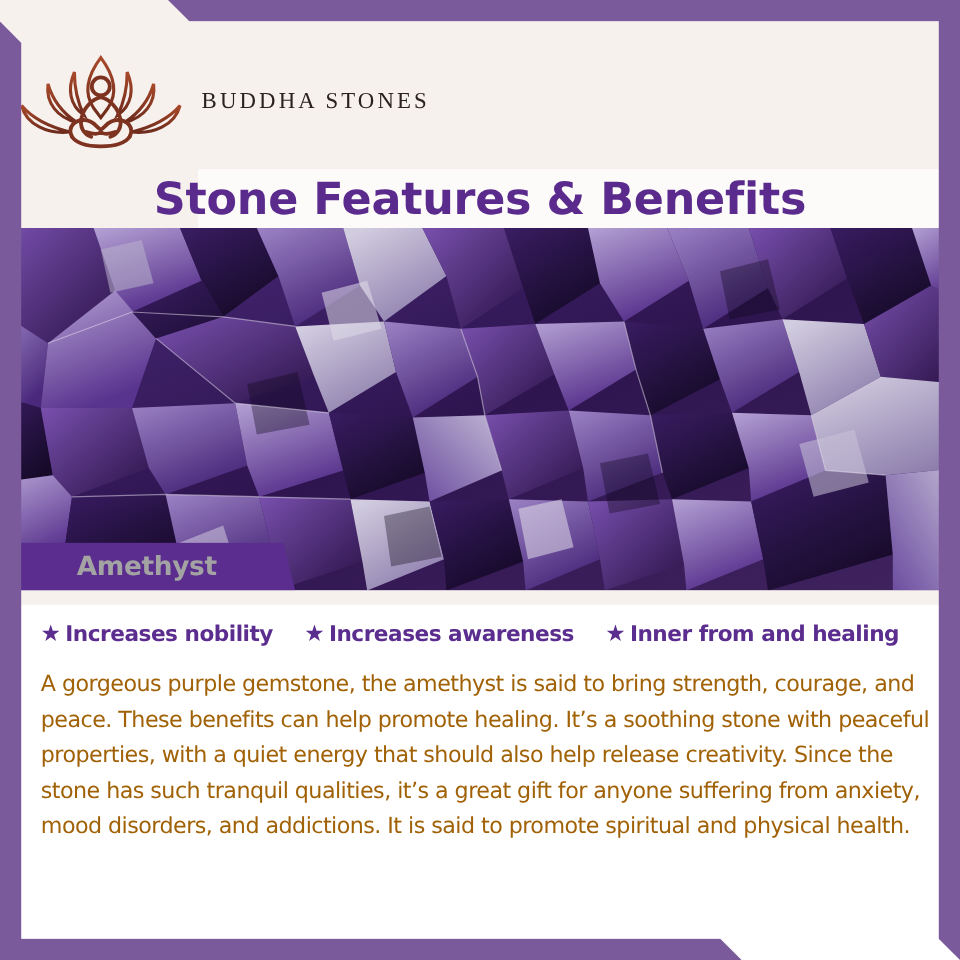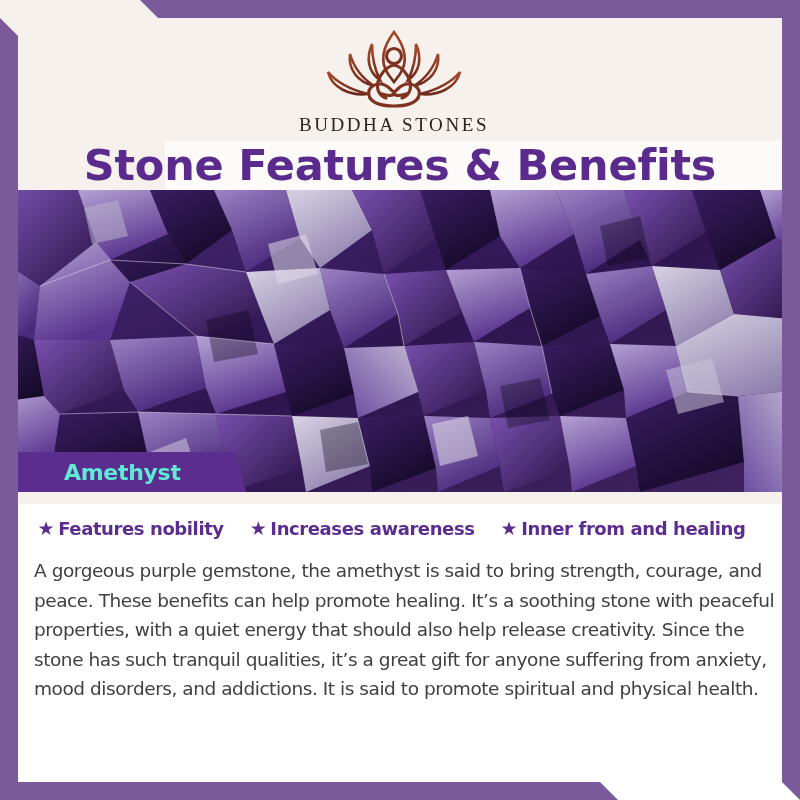--- a/index.html
+++ b/index.html
@@ -54,21 +54,20 @@
     clip-path: polygon(0 18px, 18px 36px, 18px 800px, 0 800px);
     z-index: 6;
   }
 
   
   .logo-block {
     position: absolute;
     top: 24px; left: 0; right: 12px;
     height: 120px;
     display: flex;
-    flex-direction: column;
     align-items: center;
     justify-content: flex-start;
     z-index: 4;
     text-align: center;
   }
   .logo-mark { width: 168px; height: 88px; display: block; }
   .logo-word {
     margin-top: 2px;
     font-family: "Liberation Serif", serif;
     font-size: 19px;
@@ -87,21 +86,21 @@
   }
   .title-text {
     position: absolute;
     top: 140px; left: 0; right: 0;
     height: 50px;
     display: flex;
     align-items: center;
     justify-content: center;
     font-family: "DejaVu Sans", sans-serif;
     font-weight: bold;
-    font-size: 43px;
+    font-size: 37px;
     letter-spacing: -0.2px;
     color: #5a2b8c;
     z-index: 5;
     white-space: nowrap;
   }
 
   
   .photo {
     position: absolute;
     top: 190px; left: 0;
@@ -118,21 +117,21 @@
     top: 452px; left: 0;
     width: 246px; height: 40px;
     background: #5b2d8e;
     clip-path: polygon(0 0, 236px 0, 246px 40px, 0 40px);
     z-index: 5;
     display: flex;
     align-items: center;
   }
   .name-text {
     margin-left: 64px;
-    color: #5eead4;
+    color: #a3a3a3;
     font-family: "DejaVu Sans", sans-serif;
     font-weight: bold;
     font-size: 22px;
     letter-spacing: -0.3px;
   }
 
   
   .lower {
     position: absolute;
     top: 492px; left: 0;
@@ -176,21 +175,21 @@
     color: #5b2d8e;
   }
 
   .body-copy {
     position: absolute;
     top: 556px; left: 34px;
     width: 744px;
     font-family: "DejaVu Sans", sans-serif;
     font-size: 18.5px;
     line-height: 29.5px;
-    color: #404040;
+    color: #a16207;
     letter-spacing: -0.45px;
     z-index: 4;
   }
 </style>
 </head>
 <body>
 
 <div class="page" style="--frame:#7a5a9b">
 
   <div class="frame-top"></div>
@@ -345,21 +344,21 @@
   <div class="name-banner">
     <span class="name-text">Amethyst</span>
   </div>
 
   <div class="lower"></div>
   <div class="cream-strip"></div>
 
   <div class="benefits">
     <div class="benefit">
       <span class="star">★</span>
-      <span>Features nobility</span>
+      <span>Increases nobility</span>
     </div>
     <div class="benefit">
       <span class="star">★</span>
       <span>Increases awareness</span>
     </div>
     <div class="benefit">
       <span class="star">★</span>
       <span>Inner from and healing</span>
     </div>
   </div>

